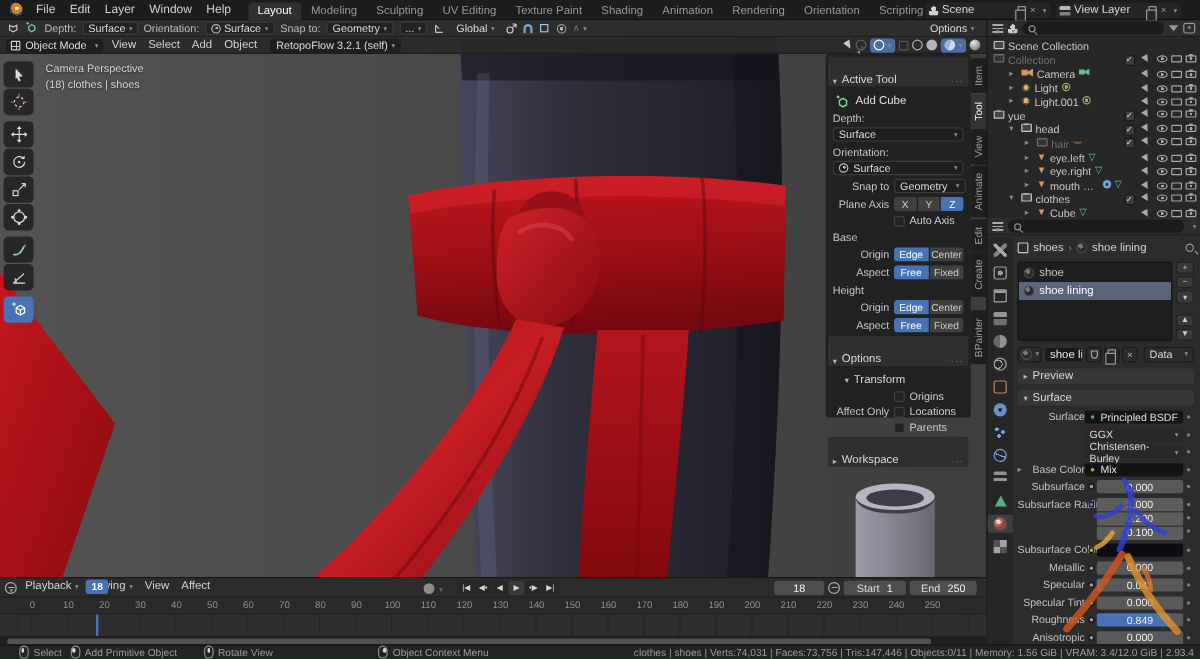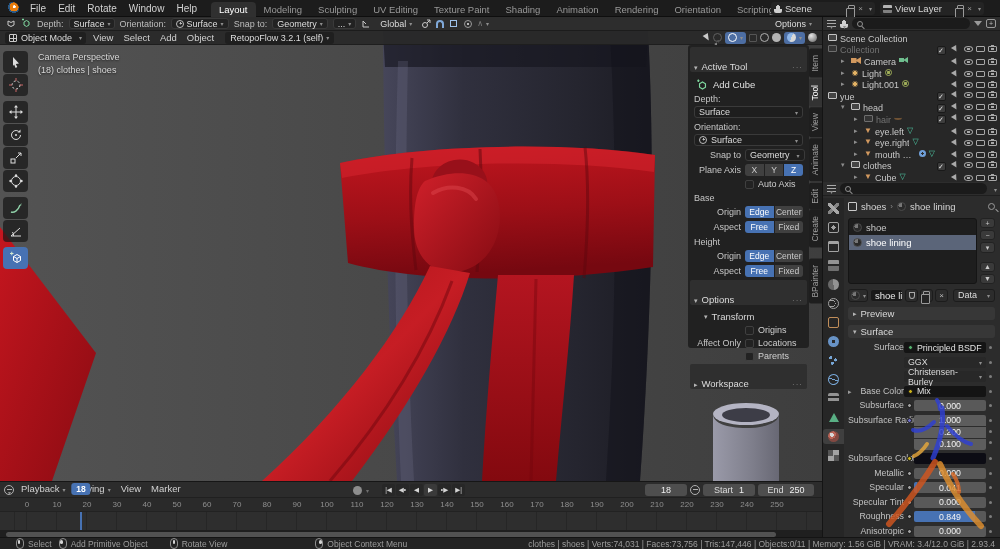--- a/index.html
+++ b/index.html
@@ -207,21 +207,21 @@
 </head>
 <body>
 
 <div id="app">
 
   <div id="topbar" class="abs">
     <span class="blogo"></span>
     <div id="topbar-menus" style="display:flex">
         <div class="tmenu">File</div>
         <div class="tmenu">Edit</div>
-        <div class="tmenu">Rotate</div>
+        <div class="tmenu">Layer</div>
         <div class="tmenu">Window</div>
         <div class="tmenu">Help</div>
       </div>
     <div id="workspace-tabs">
         <div class="wtab active">Layout</div>
         <div class="wtab">Modeling</div>
         <div class="wtab">Sculpting</div>
         <div class="wtab">UV Editing</div>
         <div class="wtab">Texture Paint</div>
         <div class="wtab">Shading</div>
@@ -1054,21 +1054,21 @@
     </svg>
   </div>
 
   <div id="timeline" class="abs">
     <div id="tl-header">
       <span class="clockico dd"></span>
       <div id="tl-menus" style="display:flex">
           <div class="vmenu dd">Playback</div>
           <div class="vmenu dd">Keying</div>
           <div class="vmenu">View</div>
-          <div class="vmenu">Marker</div>
+          <div class="vmenu">Affect</div>
         </div>
       <span id="rec"></span>
       <span id="rec-dd">▾</span>
       <div id="transport">
           <div class="tpb">|◀</div>
           <div class="tpb">◀•</div>
           <div class="tpb">◀</div>
           <div class="tpb play">▶</div>
           <div class="tpb">•▶</div>
           <div class="tpb">▶|</div>

